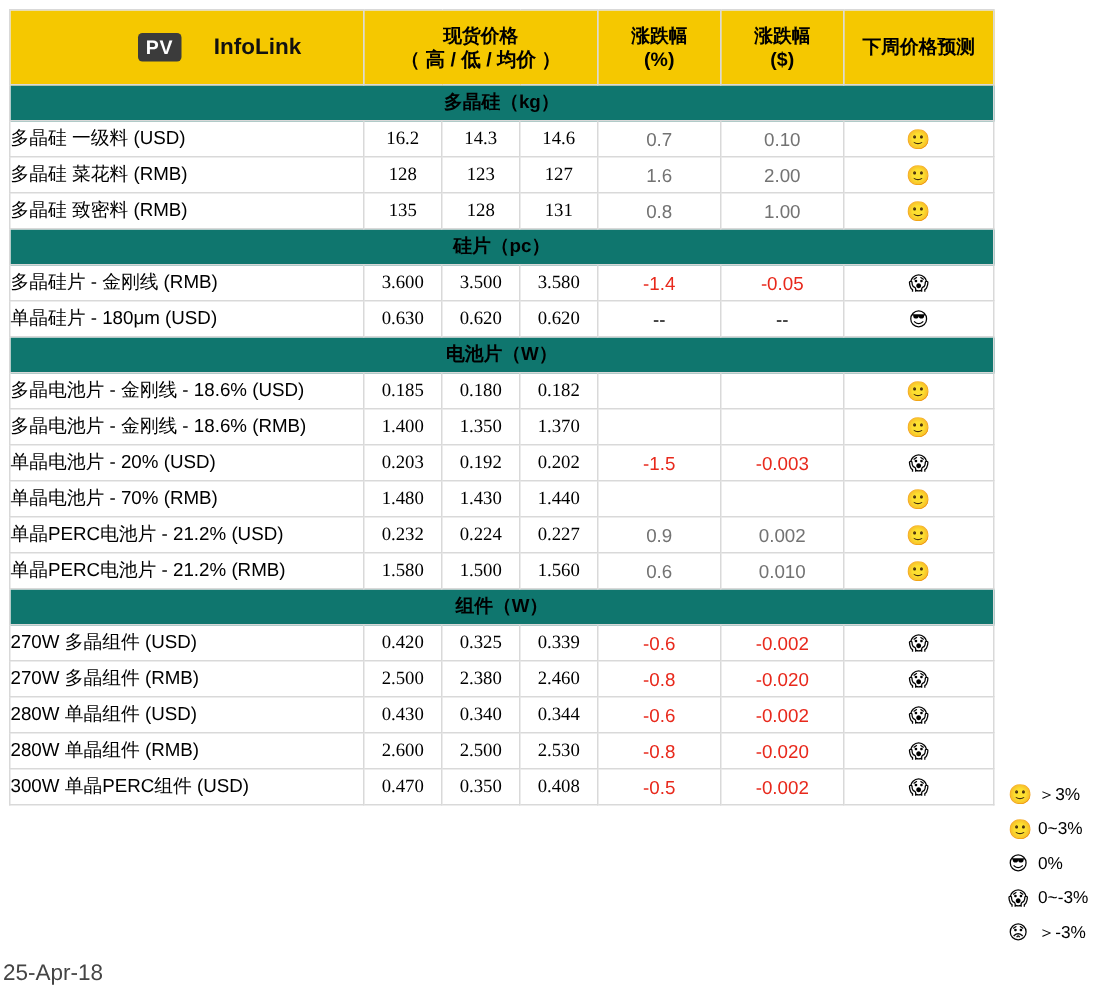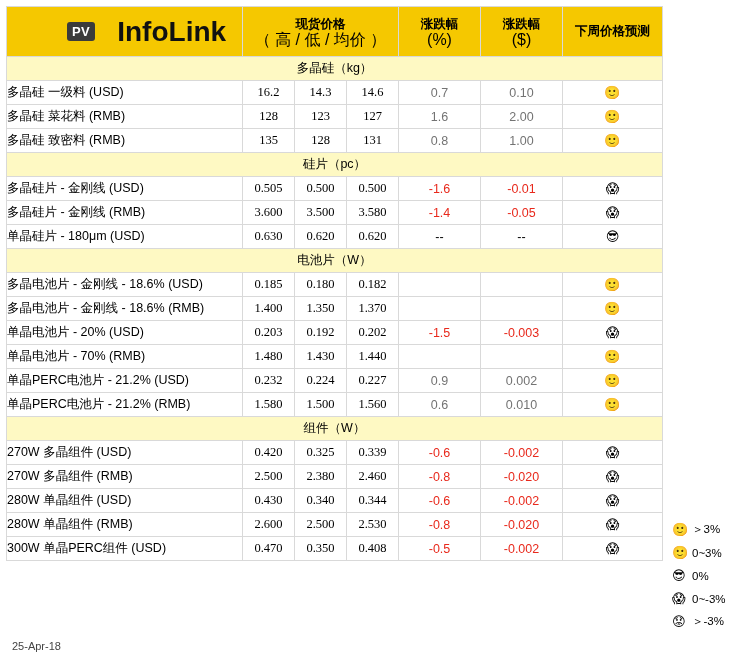--- a/index.html
+++ b/index.html
@@ -12,33 +12,33 @@
   col.c1{width:52px;}
   col.c2{width:52px;}
   col.c3{width:52px;}
   col.c4{width:82px;}
   col.c5{width:82px;}
   col.c6{width:100px;}
   .hdr{background:#f5c800;height:49px;text-align:center;vertical-align:middle;font-weight:bold;font-size:12.5px;line-height:15px;color:#000;}
   .hdr.logo-cell{background:#f5c800;}
   .logo-wrap{display:flex;align-items:center;justify-content:center;gap:22px;margin-left:44px;}
   .logo-badge{background:#3b3b3b;color:#ffffff;font-weight:bold;font-size:13px;padding:2px 5px;border-radius:3px;letter-spacing:0.5px;}
-  .logo-text{font-size:28px;font-weight:bold;color:#111;letter-spacing:0px;}
-  .sub{display:block;font-size:16px;font-weight:normal;}
-  .section td{background:#fef9c3;text-align:center;font-weight:normal;height:23px;font-size:12.5px;}
+  .logo-text{font-size:15px;font-weight:bold;color:#111;letter-spacing:0px;}
+  .sub{display:block;font-size:13px;font-weight:bold;}
+  .section td{background:#0f766e;text-align:center;font-weight:bold;height:23px;font-size:12.5px;}
   tr.row td{height:23px;}
   td.name{padding-left:6px;text-align:left;}
   td.num{text-align:center;font-family:Liberation Serif, serif;}
   td.chg{text-align:center;}
   .up{color:#737373;}
   .down{color:#e8291c;}
   .flat{color:#000;}
   td.face{text-align:center;font-size:13px;line-height:13px;}
   .emoji{font-size:13px;}
-  .date{position:absolute;left:12px;top:634px;font-size:11px;color:#444;text-align:right;}
+  .date{position:absolute;left:2px;top:634px;font-size:15px;color:#444;text-align:right;}
   .legend{position:absolute;left:672px;top:512px;width:60px;}
   .legend-row{display:flex;align-items:center;height:23px;font-size:11.5px;white-space:nowrap;}
   .legend-row .em{width:20px;font-size:13px;}
   .legend-row .lb{color:#000;}
 </style>
 </head>
 <body>
 
 <div class="page">
 
@@ -103,29 +103,20 @@
           <td class="num">128</td>
           <td class="num">131</td>
           <td class="chg up">0.8</td>
           <td class="chg up">1.00</td>
           <td class="face"><span class="emoji">🙂</span></td>
         </tr>
         <tr class="section">
           <td colspan="7">硅片（pc）</td>
         </tr>
         <tr class="row">
-          <td class="name">多晶硅片 - 金刚线 (USD)</td>
-          <td class="num">0.505</td>
-          <td class="num">0.500</td>
-          <td class="num">0.500</td>
-          <td class="chg down">-1.6</td>
-          <td class="chg down">-0.01</td>
-          <td class="face"><span class="emoji">😱</span></td>
-        </tr>
-        <tr class="row">
           <td class="name">多晶硅片 - 金刚线 (RMB)</td>
           <td class="num">3.600</td>
           <td class="num">3.500</td>
           <td class="num">3.580</td>
           <td class="chg down">-1.4</td>
           <td class="chg down">-0.05</td>
           <td class="face"><span class="emoji">😱</span></td>
         </tr>
         <tr class="row">
           <td class="name">单晶硅片 - 180μm (USD)</td>

